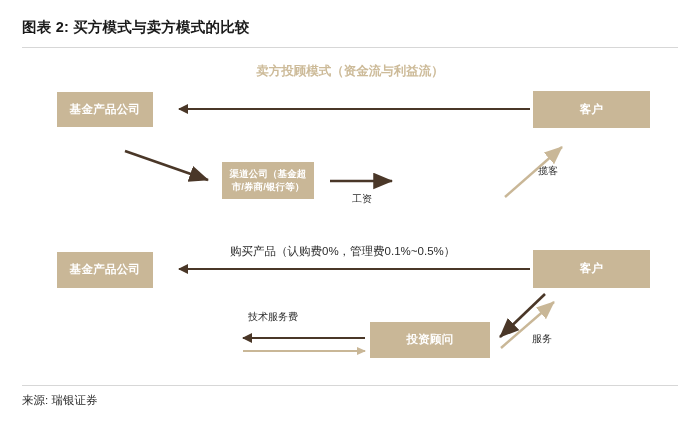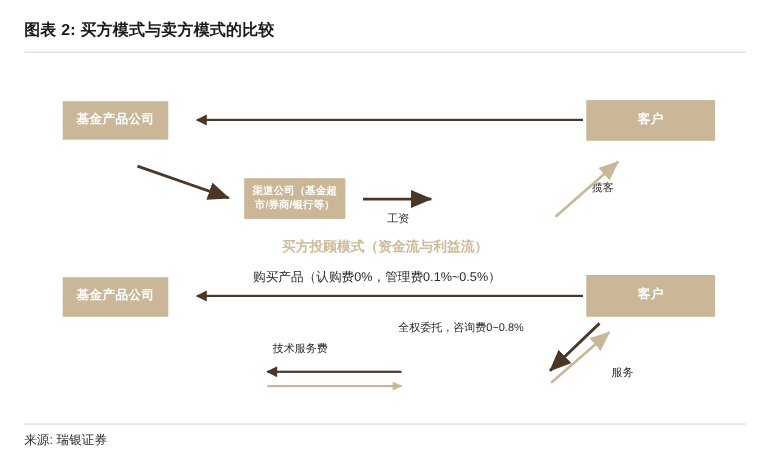--- a/index.html
+++ b/index.html
@@ -137,65 +137,65 @@
   }
 </style>
 </head>
 <body>
 
 <div id="page">
 
   <div id="chart-title">图表 2: 买方模式与卖方模式的比较</div>
   <div id="title-rule"></div>
 
+  <div class="section-head" style="left:232px; top:63px; width:236px;">卖方投顾模式（资金流与利益流）</div>
 
   <div class="node" style="left:57px; top:92px; width:96px; height:35px;">基金产品公司</div>
 
   <div class="node" style="left:533px; top:91px; width:117px; height:37px;">客户</div>
 
 
   <div class="harrow" style="left:179px; top:108px; width:351px;">
     <span class="head"></span>
   </div>
 
   <div class="node small-text" style="left:222px; top:162px; width:92px; height:37px;">渠道公司（基金超市/券商/银行等）</div>
 
 
   <div class="edge-label sm" style="left:352px; top:192px;">工资</div>
 
   <div class="edge-label sm" style="left:538px; top:164px;">揽客</div>
 
-  <div class="section-head" style="left:232px; top:216px; width:236px;">买方投顾模式（资金流与利益流）</div>
 
   <div class="node" style="left:57px; top:252px; width:96px; height:36px;">基金产品公司</div>
 
   <div class="node" style="left:533px; top:250px; width:117px; height:38px;">客户</div>
 
   <div class="edge-label" style="left:230px; top:244px;">购买产品（认购费0%，管理费0.1%~0.5%）</div>
 
   <div class="harrow" style="left:179px; top:268px; width:351px;">
     <span class="head"></span>
   </div>
 
-  <div class="edge-label sm" style="left:362px; top:291px;">全权委托，咨询费0~0.8%</div>
-
-
+
+
+  <div class="node" style="left:370px; top:322px; width:120px; height:36px;">投资顾问</div>
 
   <div class="edge-label sm" style="left:248px; top:310px;">技术服务费</div>
 
   <div class="harrow" style="left:243px; top:337px; width:122px;">
     <span class="head"></span>
   </div>
 
   <div class="harrow tan" style="left:243px; top:350px; width:122px; height:2px;">
     <span class="head-right"></span>
   </div>
 
 
-  <div class="edge-label sm" style="left:556px; top:332px;">服务</div>
+  <div class="edge-label sm" style="left:532px; top:332px;">服务</div>
 
   <svg class="svg-layer" viewBox="0 0 700 429">
     <defs>
       <marker id="mk-dark" markerWidth="9" markerHeight="9" refX="7.2" refY="3.2" orient="auto">
         <path d="M0,0 L7.6,3.2 L0,6.4 z" fill="#4a3728"></path>
       </marker>
       <marker id="mk-tan" markerWidth="9" markerHeight="9" refX="7.2" refY="3.2" orient="auto">
         <path d="M0,0 L7.6,3.2 L0,6.4 z" fill="#c9b797"></path>
       </marker>
     </defs>

